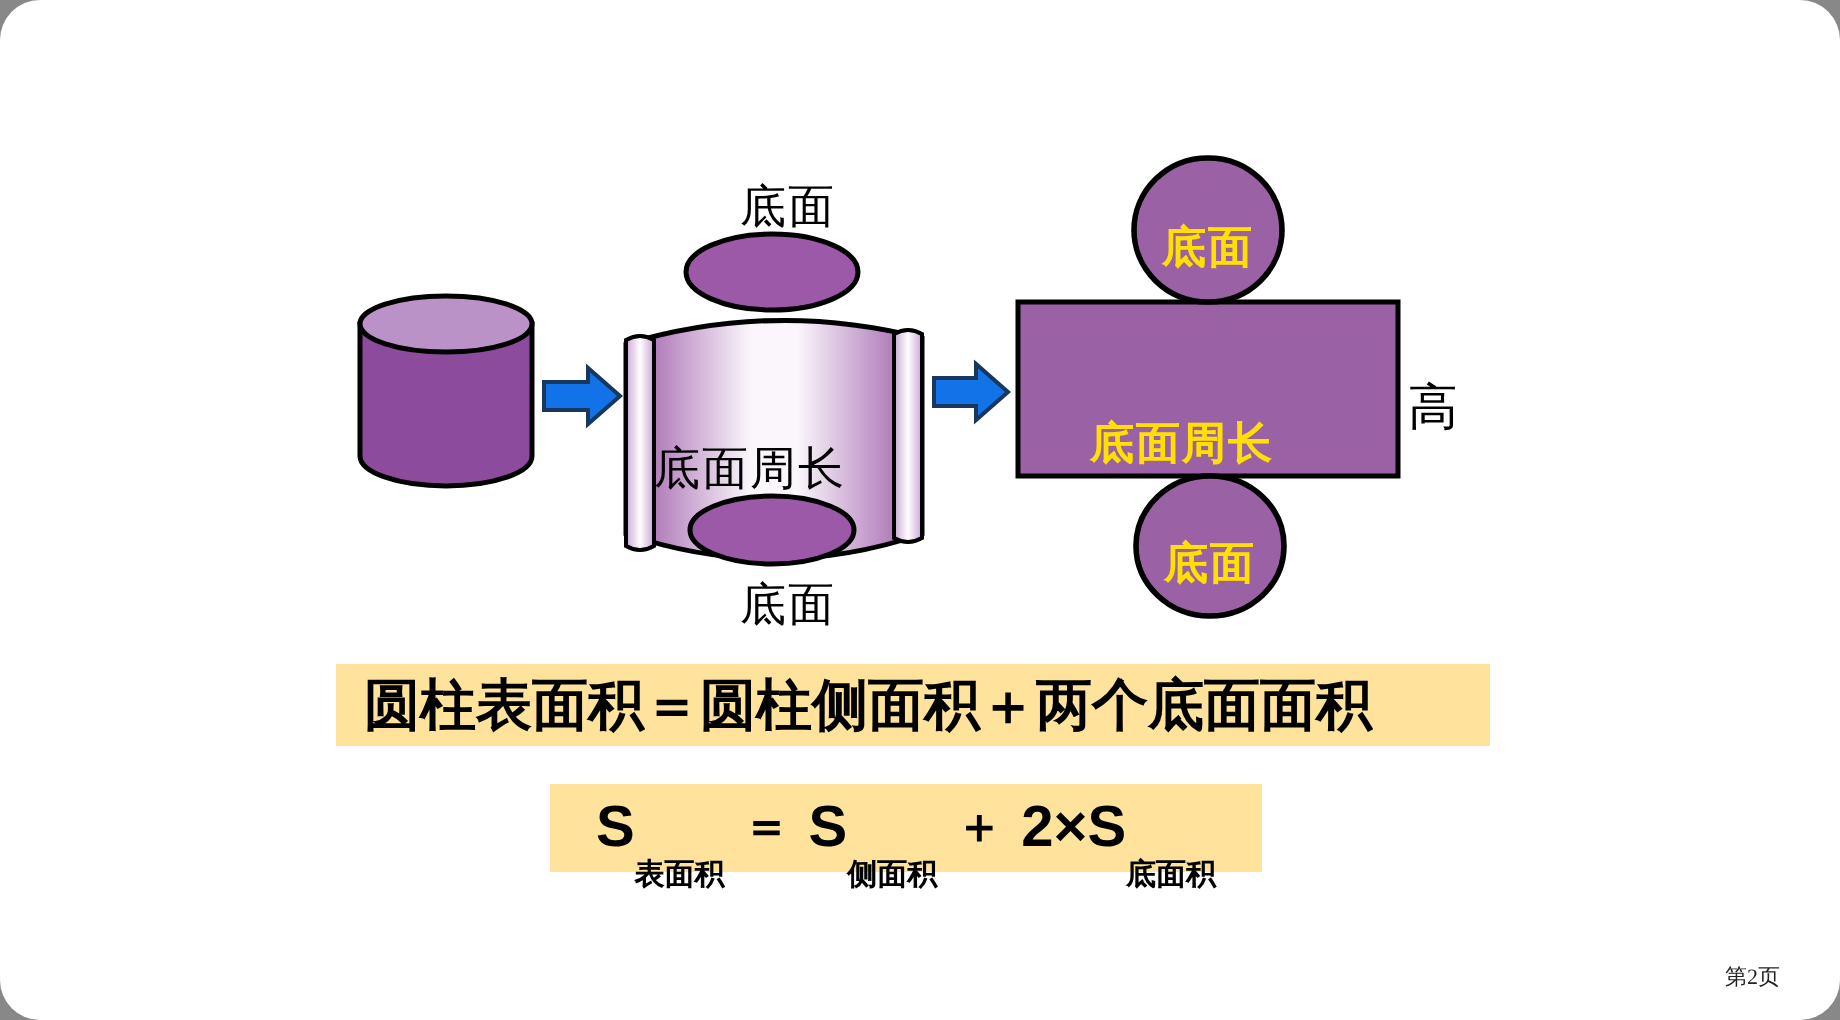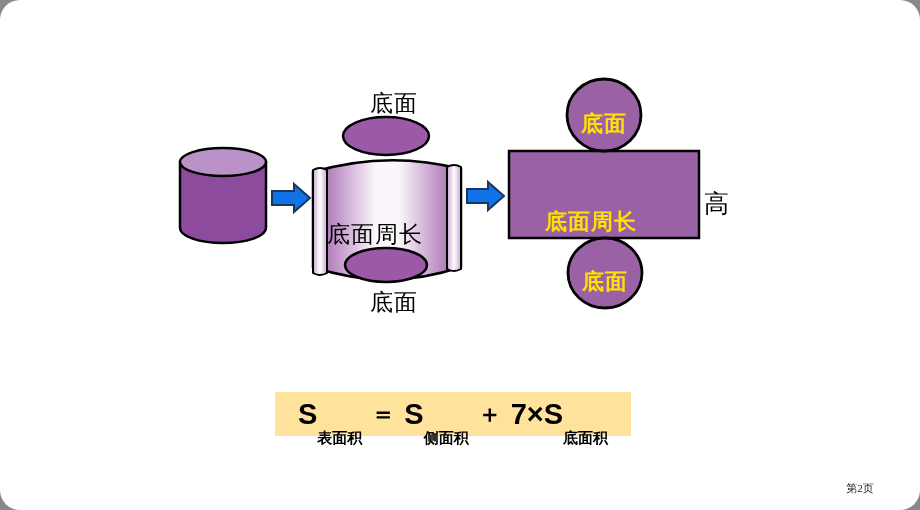--- a/index.html
+++ b/index.html
@@ -16,21 +16,21 @@
     box-sizing:border-box;white-space:nowrap;
   }
   #formula-box{
     left:275px;top:392px;width:356px;height:44px;background:#FFE29B;
     display:flex;align-items:center;justify-content:center;color:#000;
   }
   #formula-box .big{font-size:29px;font-weight:bold;line-height:1;}
   #formula-box .sub{font-size:15px;font-weight:bold;position:relative;top:23px;line-height:1;}
   #formula-box .op{font-size:24px;font-weight:bold;margin:0 9px;line-height:1;}
   #page-number{
-    left:830px;top:481px;width:60px;font-size:11px;color:#222;text-align:center;
+    left:830px;top:481px;width:60px;font-size:11px;color:#222;text-align:right;
     font-family:"Liberation Serif","DejaVu Serif",serif;
   }
   svg{position:absolute;left:0;top:0;}
 </style>
 </head>
 <body>
 
 <div id="slide">
 
   <svg width="920" height="510" viewBox="0 0 920 510">
@@ -73,27 +73,28 @@
   <div class="abs diagram-label" style="left:350px;top:287px;width:88px;">底面</div>
 
   <div class="abs yellow-label" style="left:559px;top:109px;width:90px;">底面</div>
 
   <div class="abs yellow-label" style="left:503px;top:207px;width:176px;">底面周长</div>
 
   <div class="abs yellow-label" style="left:560px;top:267px;width:90px;">底面</div>
 
   <div class="abs diagram-label" style="left:702px;top:187px;width:30px;font-size:25px;">高</div>
 
+  <div id="summary-box" class="abs">圆柱表面积＝圆柱侧面积＋两个底面面积</div>
 
   <div id="formula-box" class="abs">
     <span class="big">S</span>
       <span class="sub">表面积</span>
     <span class="op">＝</span>
     <span class="big">S</span>
       <span class="sub">侧面积</span>
     <span class="op">＋</span>
-    <span class="big">7×S</span>
+    <span class="big">2×S</span>
       <span class="sub">底面积</span>
   </div>
 
   <div id="page-number" class="abs">第2页</div>
 
 </div>
 
 </body></html>

